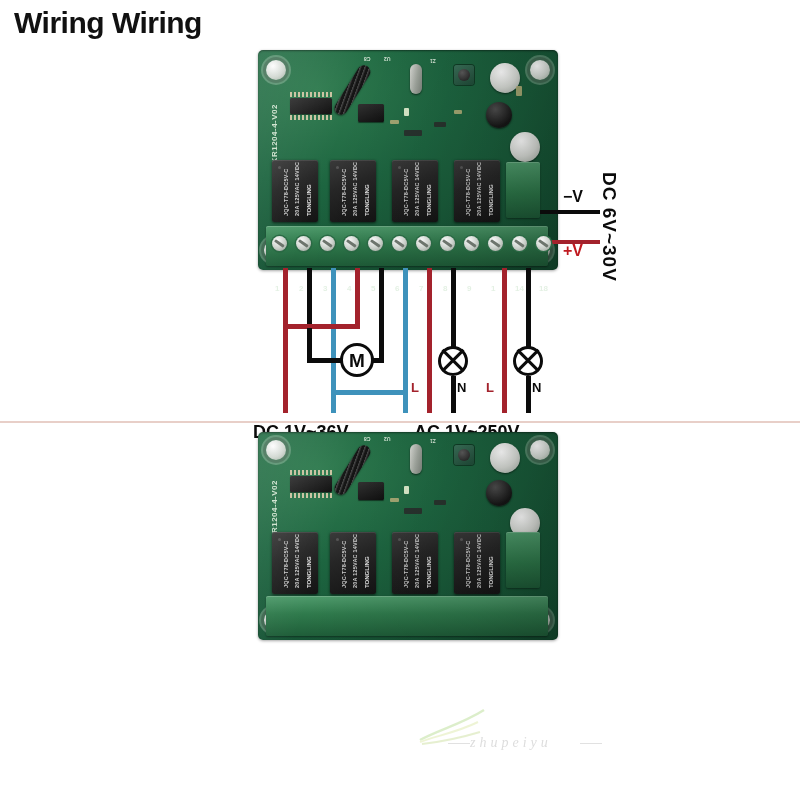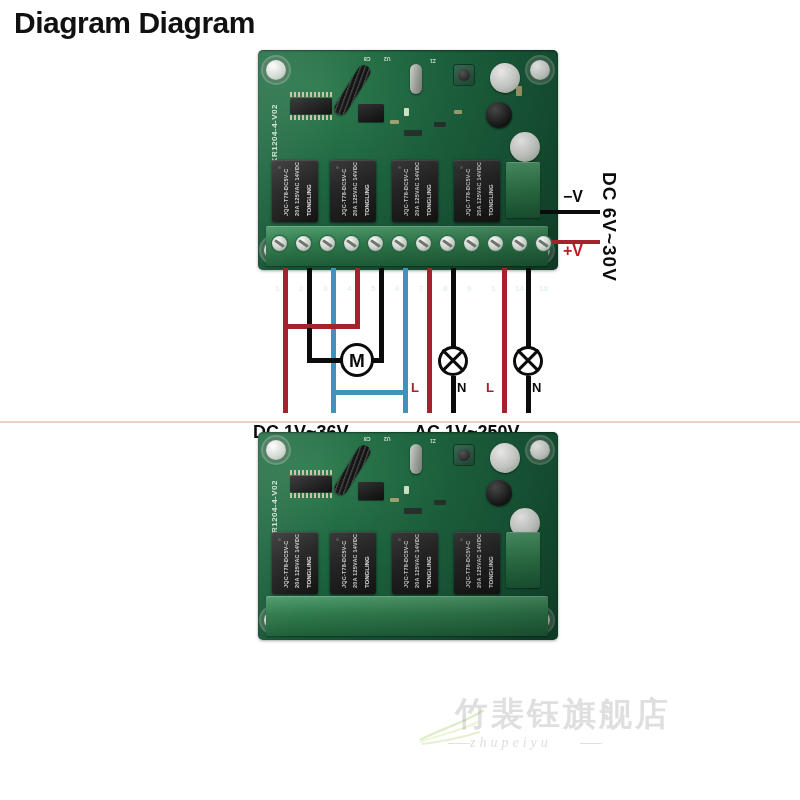--- a/index.html
+++ b/index.html
@@ -129,21 +129,21 @@
     color:rgba(170,170,170,.40);letter-spacing:4px;white-space:nowrap;
     font-family:"Liberation Serif",serif;}
   .wm-line{position:absolute;height:1px;background:rgba(170,170,170,.35);top:743px;}
   .wm-leaf{position:absolute;left:418px;top:700px;width:70px;height:46px;opacity:.35;}
 </style>
 </head>
 <body>
 
 <div class="page">
 
-  <div class="title">Diagram Diagram</div>
+  <div class="title">Wiring Wiring</div>
 
   <div class="diagram" id="diagram-1">
 
     <div class="board" style="left:258px;top:10px;width:300px;height:220px;">
       <div class="mount-hole" style="left:8px;top:10px;"></div>
       <div class="mount-hole" style="left:272px;top:10px;"></div>
       <div class="mount-hole" style="left:6px;top:190px;"></div>
       <div class="mount-hole" style="left:272px;top:190px;"></div>
 
       <div class="board-id" style="left:12px;top:54px;writing-mode:vertical-rl;">KR1204-4-V02</div>
@@ -342,18 +342,17 @@
       <div class="board-sheen"></div>
     </div>
 
   </div>
 
   <svg class="wm-leaf" viewBox="0 0 70 46">
     <path d="M2 40 C20 30 44 24 66 10" stroke="#9ccf6b" stroke-width="2.5" fill="none"></path>
     <path d="M2 42 C18 36 40 32 60 22" stroke="#cfe08a" stroke-width="2" fill="none"></path>
     <path d="M4 44 C22 42 42 38 62 32" stroke="#b8d47a" stroke-width="2" fill="none"></path>
   </svg>
-  <div class="wm">竹裴钰旗舰店</div>
   <div class="wm-line" style="left:448px;width:22px;"></div>
   <div class="wm-sub">zhupeiyu</div>
   <div class="wm-line" style="left:580px;width:22px;"></div>
 
 </div>
 
 </body></html>

